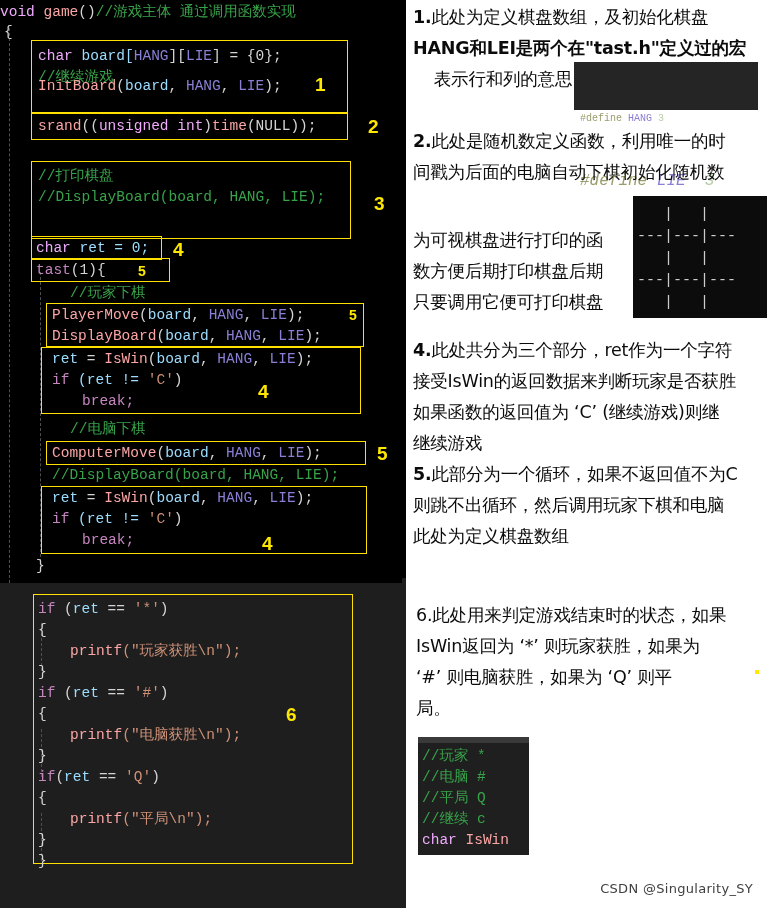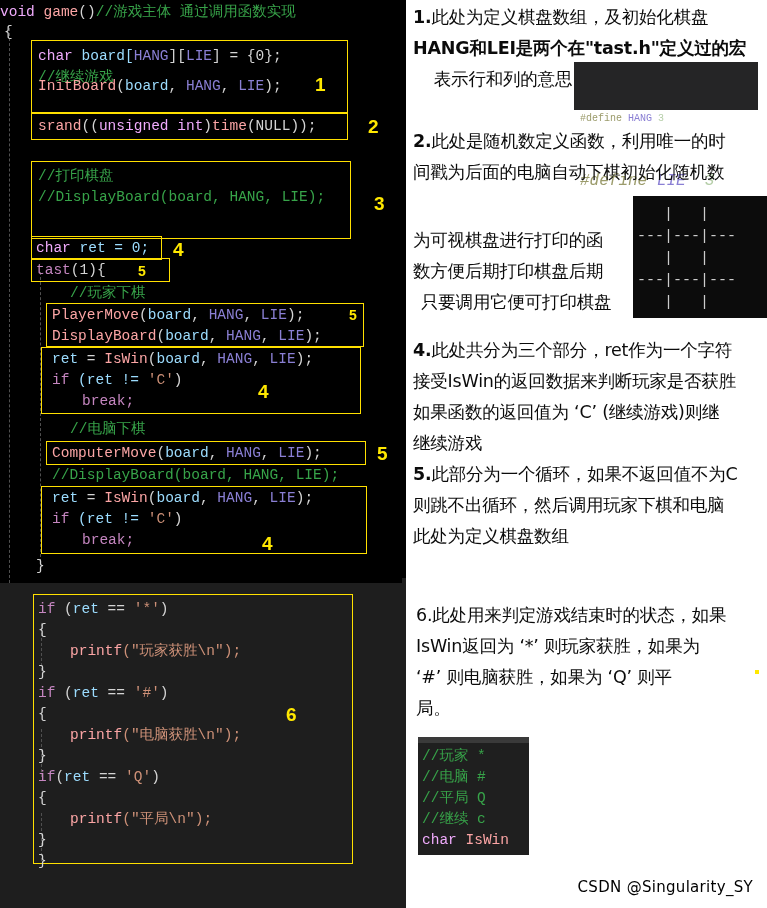--- a/index.html
+++ b/index.html
@@ -132,23 +132,23 @@
     border-top: 6px solid #3a3a3a;
     padding: 3px 6px 5px 4px;
     box-sizing: border-box;
   }
   #iswin-snippet .code { font-size: 14.5px; line-height: 21px; }
 
   #watermark {
     position: absolute;
     right: 14px;
     bottom: 12px;
-    color: #000000;
+    color: #404040;
     font-family: "DejaVu Sans", "Liberation Sans", sans-serif;
-    font-size: 15px;
+    font-size: 13px;
     letter-spacing: 0.3px;
     margin-top: 10px;
   }
   
   #edge-strip {
     position: absolute;
     left: 0; top: 0;
     width: 4px; height: 578px;
     background: #000;
   }
@@ -269,21 +269,21 @@
   <div class="snippet" style="left:172px; top:62px; width:184px; height:48px; background:#252526;">
     <div class="code" style="font-size:10px; line-height:21px;font-family:Liberation Mono, monospace;"><span class="cmacro">#define</span><span class="macro"> HANG</span><span class="num"> 3</span></div>
     <div class="code" style="font-size:16px; line-height:21px;font-style:italic;"><span class="cmacro">#define</span><span class="macro"> LIE</span><span class="num">  3</span></div>
   </div>
 
   <div class="note" style="left:11px; top:126px; width:352px;"><b>2.</b><span>此处是随机数定义函数，利用唯一的时</span></div>
   <div class="note" style="left:11px; top:157px; width:360px;">间戳为后面的电脑自动下棋初始化随机数</div>
 
   <div class="note" style="left:11px; top:225px; width:230px;">为可视棋盘进行打印的函</div>
   <div class="note" style="left:11px; top:256px; width:230px;">数方便后期打印棋盘后期</div>
-  <div class="note" style="left:19px; top:287px; width:230px;">只要调用它便可打印棋盘</div>
+  <div class="note" style="left:11px; top:287px; width:230px;">只要调用它便可打印棋盘</div>
 
   <div id="board-terminal" style="left:231px; top:196px; width:137px; height:122px;">
     <div class="board-row" style="padding-left:4px; padding-top:8px;">   |   |   </div>
     <div class="board-row" style="padding-left:4px;">---|---|---</div>
     <div class="board-row" style="padding-left:4px;">   |   |   </div>
     <div class="board-row" style="padding-left:4px;">---|---|---</div>
     <div class="board-row" style="padding-left:4px;">   |   |   </div>
   </div>
 
   <div class="note" style="left:11px; top:335px; width:355px;"><b>4.</b><span>此处共分为三个部分，ret作为一个字符</span></div>

